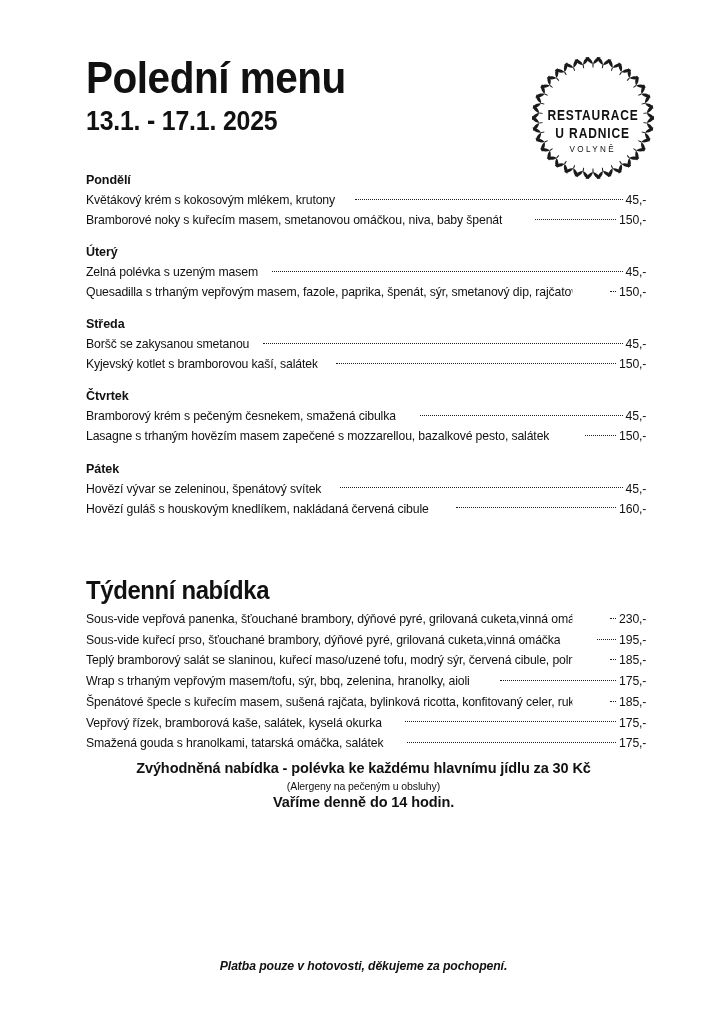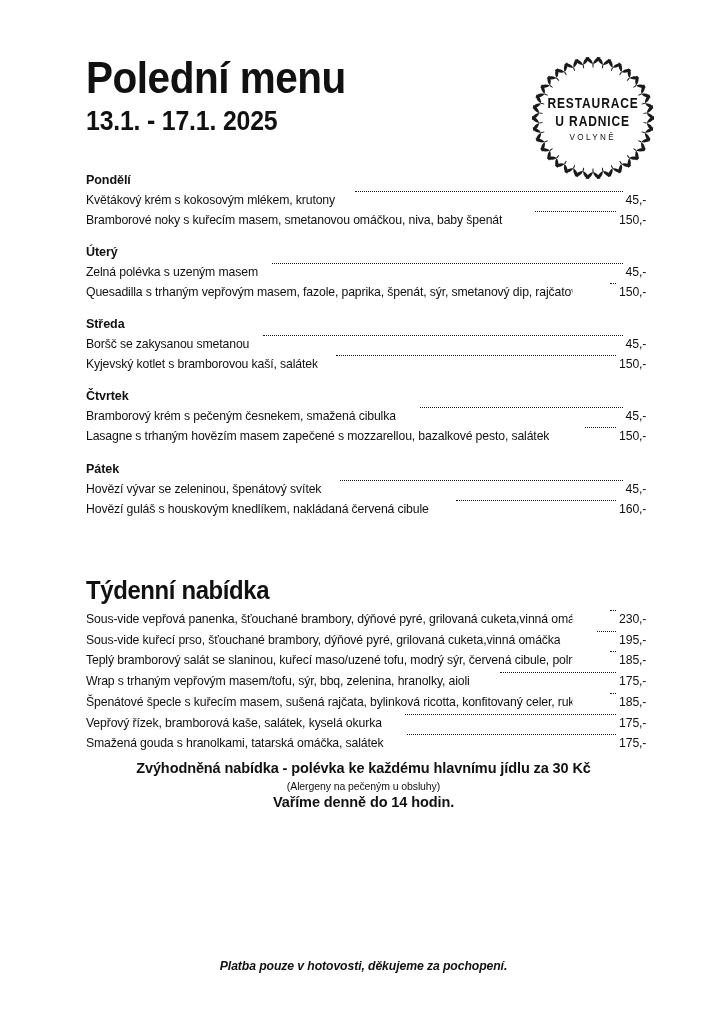--- a/index.html
+++ b/index.html
@@ -59,21 +59,21 @@
   .logo {
     position: absolute;
     right: 8px;
     top: -3px;
     width: 132px;
     height: 132px;
   }
   .logo svg { display: block; width: 132px; height: 132px; }
   .logo-text-wrap {
     position: absolute;
-    left: 0; top: 0;
+    left: 0; top: 12px;
     width: 132px; height: 132px;
     display: flex;
     flex-direction: column;
     align-items: center;
     justify-content: center;
     pointer-events: none;
   }
   .logo-l1, .logo-l2 {
     font-size: 15px;
     font-weight: bold;
@@ -102,21 +102,21 @@
   .day-name {
     font-size: 13.5px;
     font-weight: bold;
     letter-spacing: -0.1px;
     margin: 0 0 3px 0;
     transform: scaleX(0.93);
     transform-origin: left center;
   }
   .item-row {
     display: flex;
-    align-items: flex-start;
+    align-items: center;
     font-size: 13.2px;
     line-height: 1.52;
     letter-spacing: -0.15px;
     white-space: nowrap;
   }
   .item-name {
     transform: scaleX(0.93);
     transform-origin: left center;
     flex: 0 1 auto;
     overflow: hidden;

